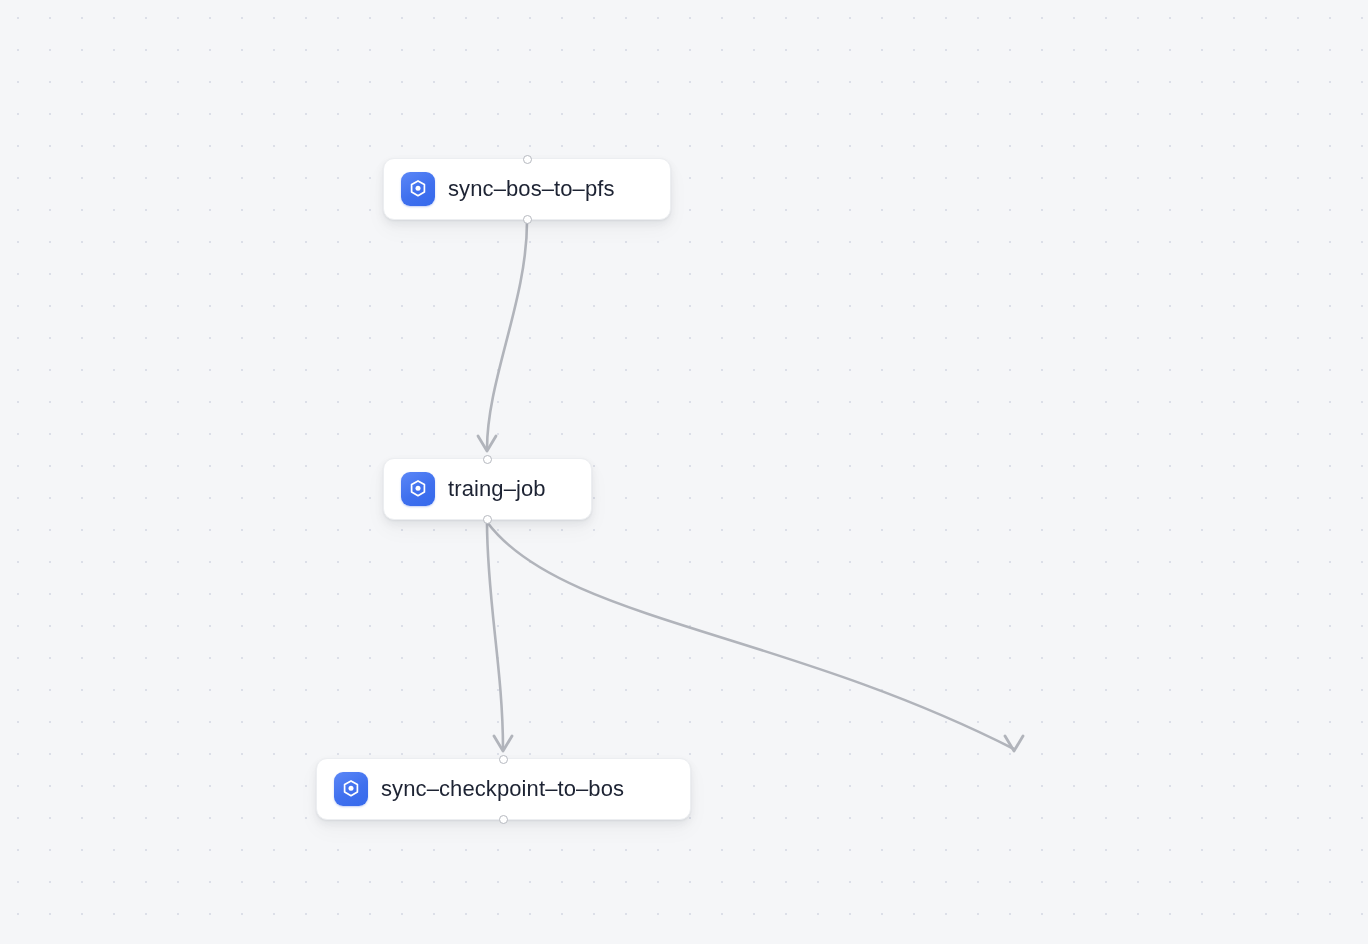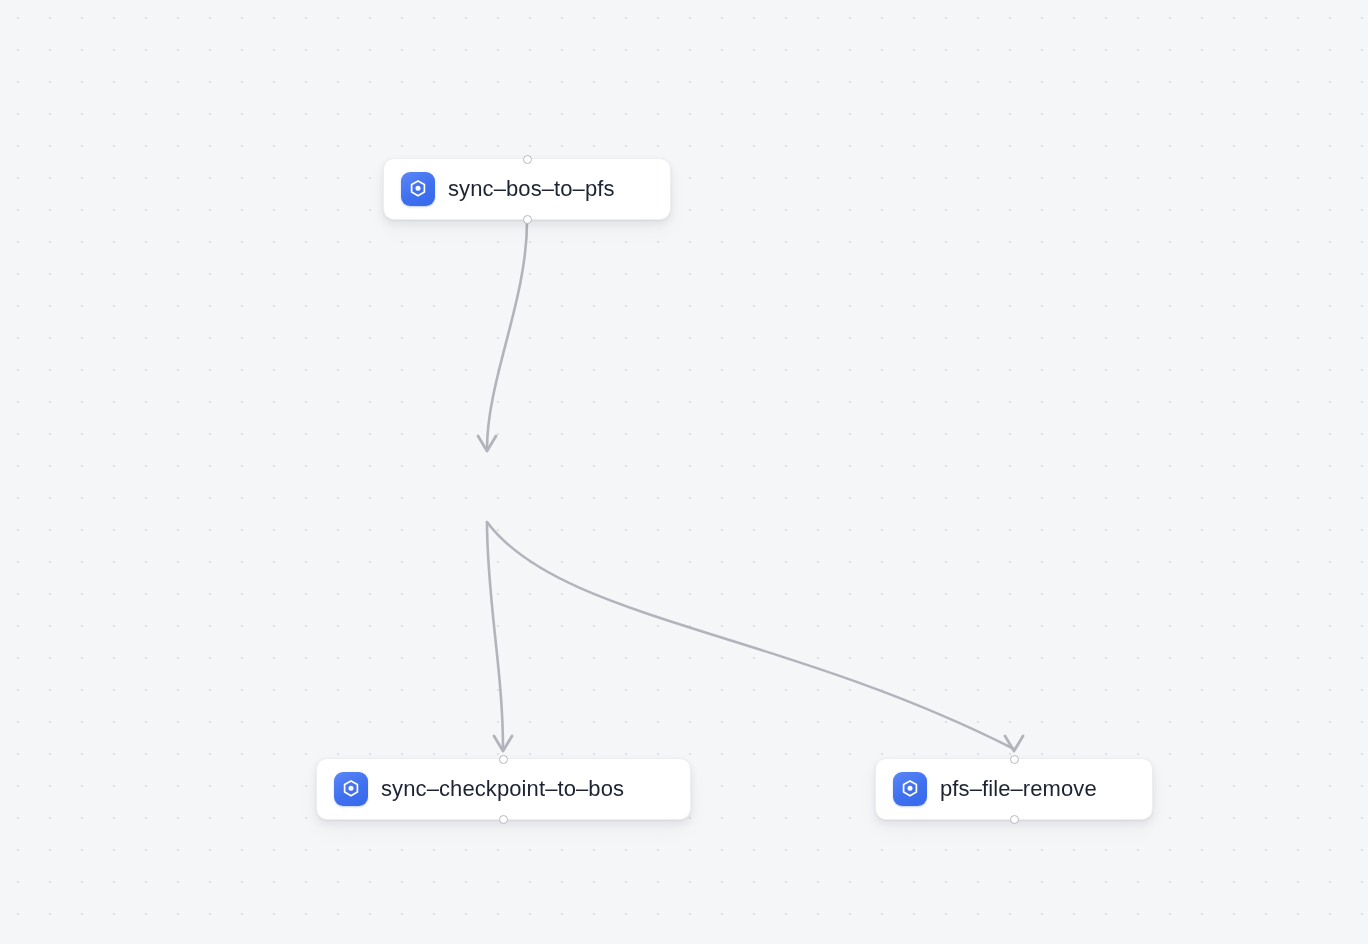--- a/index.html
+++ b/index.html
@@ -136,37 +136,37 @@
         <div class="node-icon">
           <svg width="20" height="20" viewBox="0 0 20 20">
             <path d="M10 1.9 L16.4 5.6 L16.4 13.0 L10 16.7 L3.6 13.0 L3.6 5.6 Z" fill="none" stroke="#ffffff" stroke-width="1.7" stroke-linejoin="round"></path>
             <circle cx="10" cy="9.3" r="2.5" fill="#ffffff"></circle>
           </svg>
         </div>
         <span class="node-label">sync–bos–to–pfs</span>
         <div class="port port-top"></div>
         <div class="port port-bottom"></div>
       </div>
+      <div class="node" style="left: 383px; top: 458px; width: 209px; height: 62px;">
+        <div class="node-icon">
+          <svg width="20" height="20" viewBox="0 0 20 20">
+            <path d="M10 1.9 L16.4 5.6 L16.4 13.0 L10 16.7 L3.6 13.0 L3.6 5.6 Z" fill="none" stroke="#ffffff" stroke-width="1.7" stroke-linejoin="round"></path>
+            <circle cx="10" cy="9.3" r="2.5" fill="#ffffff"></circle>
+          </svg>
+        </div>
+        <span class="node-label">traing–job</span>
+        <div class="port port-top"></div>
+        <div class="port port-bottom"></div>
+      </div>
       <div class="node" style="left: 316px; top: 758px; width: 375px; height: 62px;">
         <div class="node-icon">
           <svg width="20" height="20" viewBox="0 0 20 20">
             <path d="M10 1.9 L16.4 5.6 L16.4 13.0 L10 16.7 L3.6 13.0 L3.6 5.6 Z" fill="none" stroke="#ffffff" stroke-width="1.7" stroke-linejoin="round"></path>
             <circle cx="10" cy="9.3" r="2.5" fill="#ffffff"></circle>
           </svg>
         </div>
         <span class="node-label">sync–checkpoint–to–bos</span>
         <div class="port port-top"></div>
         <div class="port port-bottom"></div>
       </div>
-      <div class="node" style="left: 875px; top: 758px; width: 278px; height: 62px;">
-        <div class="node-icon">
-          <svg width="20" height="20" viewBox="0 0 20 20">
-            <path d="M10 1.9 L16.4 5.6 L16.4 13.0 L10 16.7 L3.6 13.0 L3.6 5.6 Z" fill="none" stroke="#ffffff" stroke-width="1.7" stroke-linejoin="round"></path>
-            <circle cx="10" cy="9.3" r="2.5" fill="#ffffff"></circle>
-          </svg>
-        </div>
-        <span class="node-label">pfs–file–remove</span>
-        <div class="port port-top"></div>
-        <div class="port port-bottom"></div>
-      </div>
     </div>
 
 </div>
 
 </body></html>

